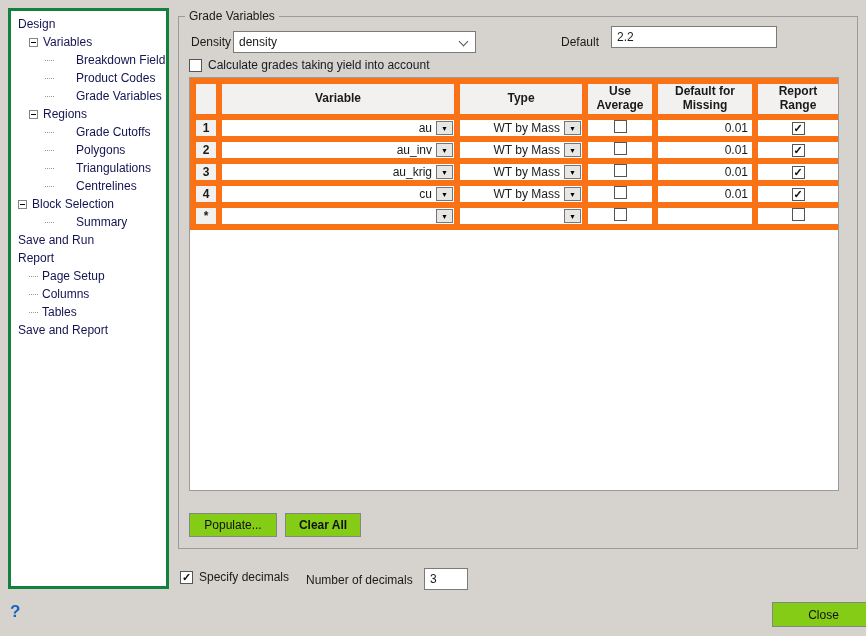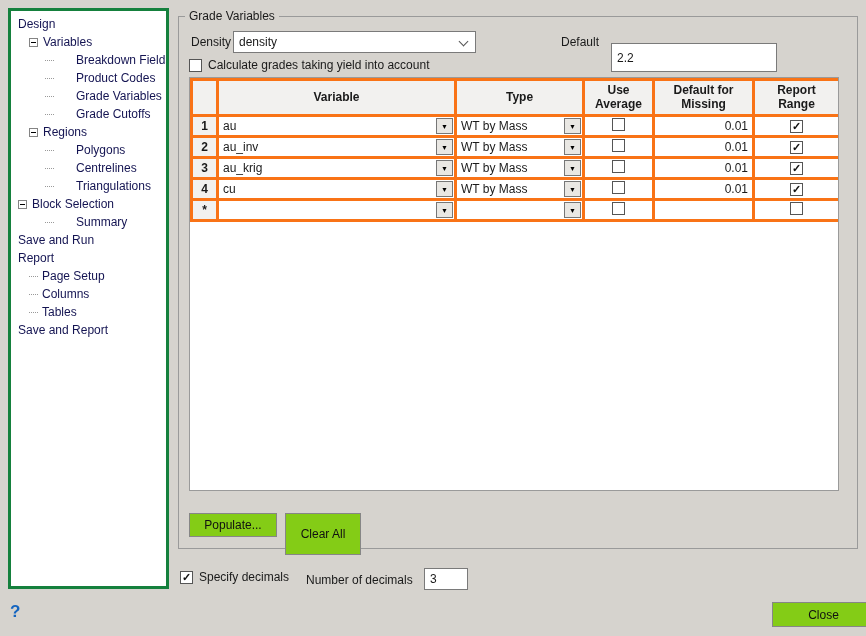--- a/index.html
+++ b/index.html
@@ -61,47 +61,47 @@
   }
   .cbrow { position: absolute; display: flex; align-items: center; gap: 6px; }
 
   
   .tablewrap {
     position: absolute; left: 10px; top: 60px; width: 650px; height: 414px;
     background: #fff; border: 1px solid #9a9a9a; overflow: hidden;
   }
   table.grid { border-collapse: collapse; table-layout: fixed; width: 648px; }
   .grid th, .grid td {
-    border: 3px solid #f97316; padding: 0 4px; height: 21px;
+    border: 6px solid #f97316; padding: 0 4px; height: 21px;
     overflow: hidden; font-size: 12px;
   }
   .grid thead th {
     background: #f2f1ef; font-weight: bold; text-align: center;
     height: 36px; line-height: 1.15; white-space: normal;
   }
-  .grid td { white-space: nowrap; }
+  .grid td { white-space: nowrap; text-align: right; }
   td.numcell { background: #f2f1ef; font-weight: bold; text-align: center; padding: 0; }
   td.relcell { position: relative; padding-right: 22px; }
   td.center { text-align: center; }
   td.right  { text-align: right; }
   .ddbtn {
     position: absolute; right: 1px; top: 1px; bottom: 1px; width: 17px;
     background: #e9e7e3; border: 1px solid #767676;
     display: flex; align-items: center; justify-content: center;
     font-size: 7px; color: #000; cursor: default;
   }
 
   
   .btn {
     position: absolute; background: #84cc16; border: 1px solid #868686;
     display: flex; align-items: center; justify-content: center;
     font-size: 12px; color: #111; cursor: default;
   }
   .btn-populate { left: 10px; top: 496px; width: 88px; height: 24px; }
-  .btn-clear    { left: 106px; top: 496px; width: 76px; height: 42px; }
+  .btn-clear    { left: 106px; top: 496px; width: 76px; height: 24px; font-weight: bold; }
   .btn-close    { left: 772px; top: 602px; width: 103px; height: 25px; }
 
   .help {
     position: absolute; left: 10px; top: 602px;
     font-size: 17px; font-weight: bold; color: #1565c0;
   }
 </style>
 </head>
 <body>
 
@@ -120,39 +120,39 @@
         <span>Breakdown Fields</span>
       </div>
       <div class="tree-item lv2">
         <span class="tick"></span>
         <span>Product Codes</span>
       </div>
       <div class="tree-item lv2">
         <span class="tick"></span>
         <span>Grade Variables</span>
       </div>
-      <div class="tree-item lv2">
-        <span class="tick"></span>
-        <span>Grade Cutoffs</span>
-      </div>
       <div class="tree-item lv1">
         <span class="minusbox"></span>
         <span>Regions</span>
       </div>
       <div class="tree-item lv2">
         <span class="tick"></span>
+        <span>Grade Cutoffs</span>
+      </div>
+      <div class="tree-item lv2">
+        <span class="tick"></span>
         <span>Polygons</span>
       </div>
       <div class="tree-item lv2">
         <span class="tick"></span>
+        <span>Triangulations</span>
+      </div>
+      <div class="tree-item lv2">
+        <span class="tick"></span>
         <span>Centrelines</span>
-      </div>
-      <div class="tree-item lv2">
-        <span class="tick"></span>
-        <span>Triangulations</span>
       </div>
       <div class="tree-item lv0">
         <span class="minusbox"></span>
         <span>Block Selection</span>
       </div>
       <div class="tree-item lv2">
         <span class="tick"></span>
         <span>Summary</span>
       </div>
       <div class="tree-item lv0">
@@ -181,21 +181,21 @@
   <div class="groupbox">
     <span class="groupbox-label">Grade Variables</span>
 
     <span class="lbl" style="left:12px; top:17px;">Density</span>
     <div class="combo" style="left:54px; top:14px; width:243px; height:22px;">
       <span>density</span>
       <span class="chev"></span>
     </div>
 
     <span class="lbl" style="left:382px; top:17px;">Default</span>
-    <input class="textbox" style="left: 432px; top: 26px; width: 166px; height: 29px;" value="2.2">
+    <input class="textbox" style="left: 432px; top: 9px; width: 166px; height: 22px;" value="2.2">
 
     <div class="cbrow" style="left:10px; top:41px;justify-content:space-between;">
       <span class="cb" id="yield-cb"></span>
       <span>Calculate grades taking yield into account</span>
     </div>
 
     <div class="tablewrap">
       <table class="grid">
         <colgroup>
           <col style="width:26px">

